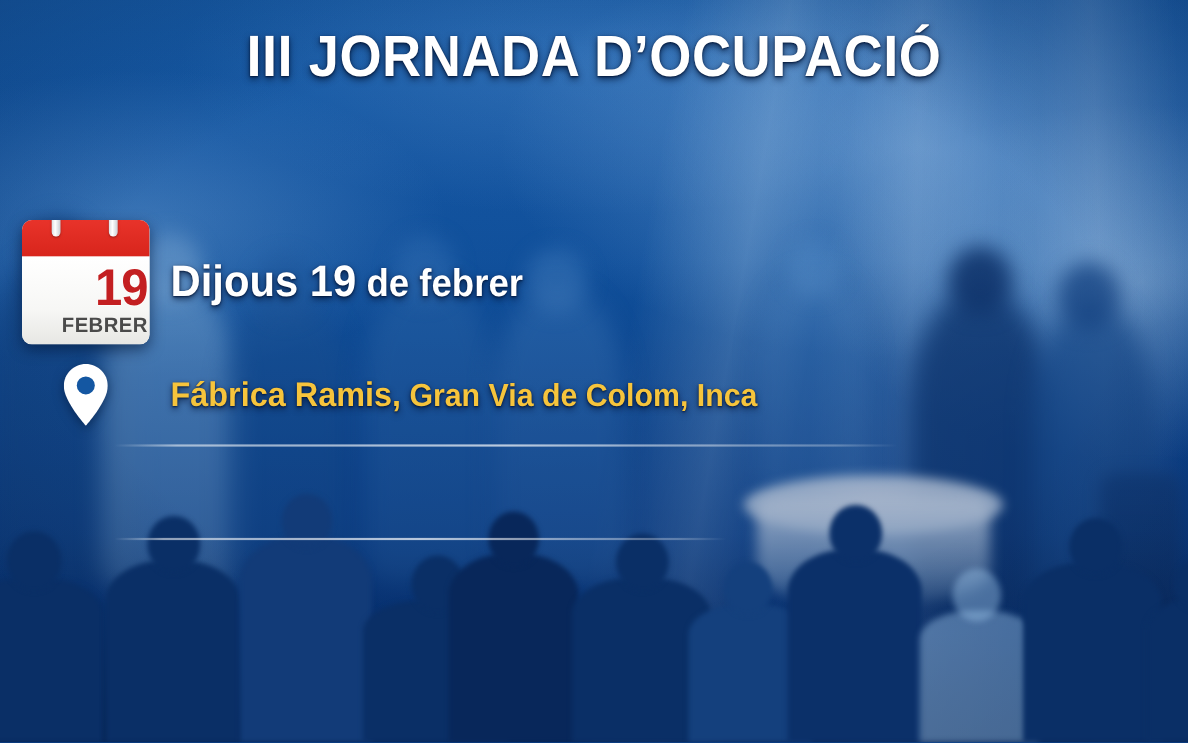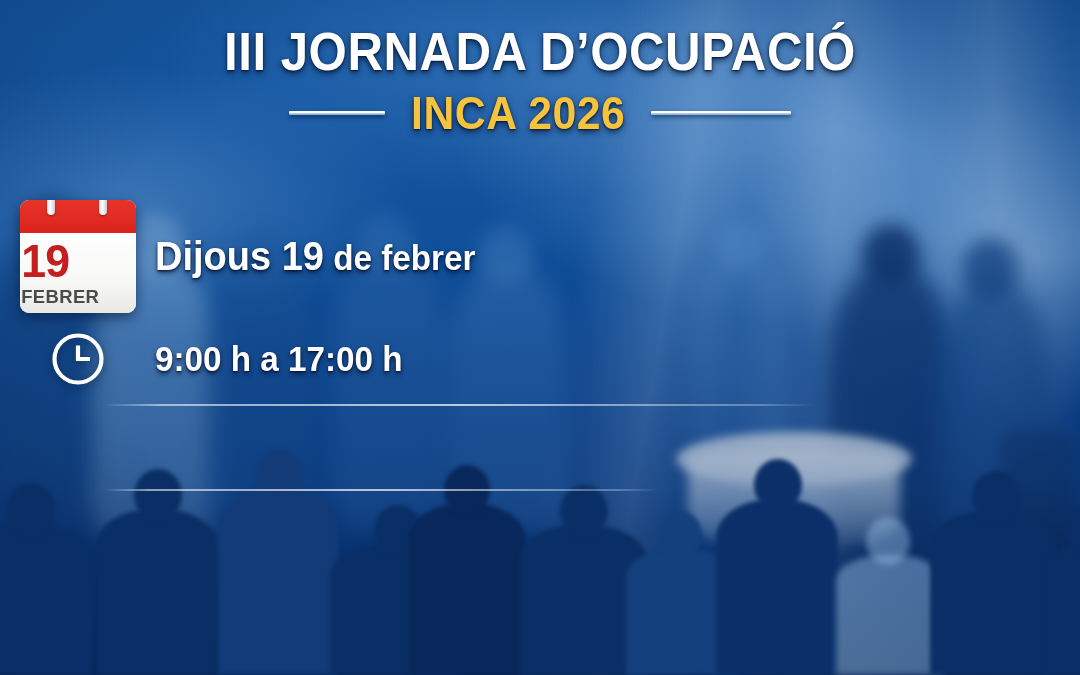--- a/index.html
+++ b/index.html
@@ -151,21 +151,21 @@
     position:absolute; top:-7px; width:8px; height:22px;
     background:linear-gradient(90deg,#d9dde2,#ffffff 40%,#c7ccd3);
     border-radius:4px;
     box-shadow:0 1px 2px rgba(0,0,0,.35);
   }
   .cal-ring.a{ left:27px; }
   .cal-ring.b{ left:79px; }
   .cal-body{
     height:80px;
     background:linear-gradient(180deg,#ffffff 0%,#f7f7f5 60%,#e7e7e4 100%);
-    display:flex; flex-direction:column; align-items:flex-start; justify-content:center;
+    display:flex; flex-direction:column; align-items:flex-end; justify-content:center;
   }
   .cal-day{
     font-family:"Liberation Sans", sans-serif;
     font-weight:700; font-size:47px; line-height:.92;
     color:#c31f21; letter-spacing:-1px;
     transform:scaleX(.95);
     text-shadow:0 1px 0 rgba(255,255,255,.6);
   }
   .cal-month{
     font-family:"Liberation Sans", sans-serif;
@@ -286,25 +286,20 @@
 
     <div class="sil" style="left:930px; width:126px; height:164px;"></div>
     <div class="sil-head" style="left:972px; bottom:152px; width:48px; height:52px;"></div>
 
     <div class="sil" style="left:1042px; width:112px; height:132px;"></div>
     <div class="sil-head" style="left:1068px; bottom:120px; width:44px; height:48px;"></div>
   </div>
 
   <div class="title-wrap">
     <div class="title-main">III JORNADA D’OCUPACIÓ</div>
-    <div class="subtitle-row">
-      <span class="deco-line left"></span>
-      <span class="title-sub">INCA 2026</span>
-      <span class="deco-line right"></span>
-    </div>
   </div>
 
   <div class="info">
 
     <div class="row" style="height:120px;">
       <div class="icon-col">
         <div class="cal">
           <div class="cal-top">
             <span class="cal-ring a"></span>
             <span class="cal-ring b"></span>
@@ -313,30 +308,32 @@
             <div class="cal-day">19</div>
             <div class="cal-month">FEBRER</div>
           </div>
         </div>
       </div>
       <div class="row-text t-date">
         <span class="strong">Dijous 19</span><span class="light"> de febrer</span>
       </div>
     </div>
 
-
     <div class="row" style="height:86px;">
       <div class="icon-col">
-        <svg class="clock" viewBox="0 0 54 54">
-          <circle cx="27" cy="27" r="23.5" fill="none" stroke="#ffffff" stroke-width="4.2"></circle>
-          <path d="M27 13.5 V27 H39" fill="none" stroke="#ffffff" stroke-width="4.2" stroke-linecap="butt" stroke-linejoin="miter"></path>
+        <svg class="pin" viewBox="0 0 40 56">
+          <path d="M20 0C9 0 0 8.9 0 19.9c0 14 20 36.1 20 36.1s20-22.1 20-36.1C40 8.9 31 0 20 0z" fill="#ffffff"></path>
+          <circle cx="20" cy="19.4" r="8.2" fill="#1457a2"></circle>
         </svg>
       </div>
-      <div class="row-text t-time">9:00 h a 17:00 h</div>
+      <div class="row-text t-place">
+        <span>Fábrica Ramis,</span><span class="lighter"> Gran Via de Colom, Inca</span>
+      </div>
     </div>
+
 
   </div>
 
   <div class="divider" id="div-1"></div>
   <div class="divider" id="div-2"></div>
 
 
 </div>
 
 </body></html>

